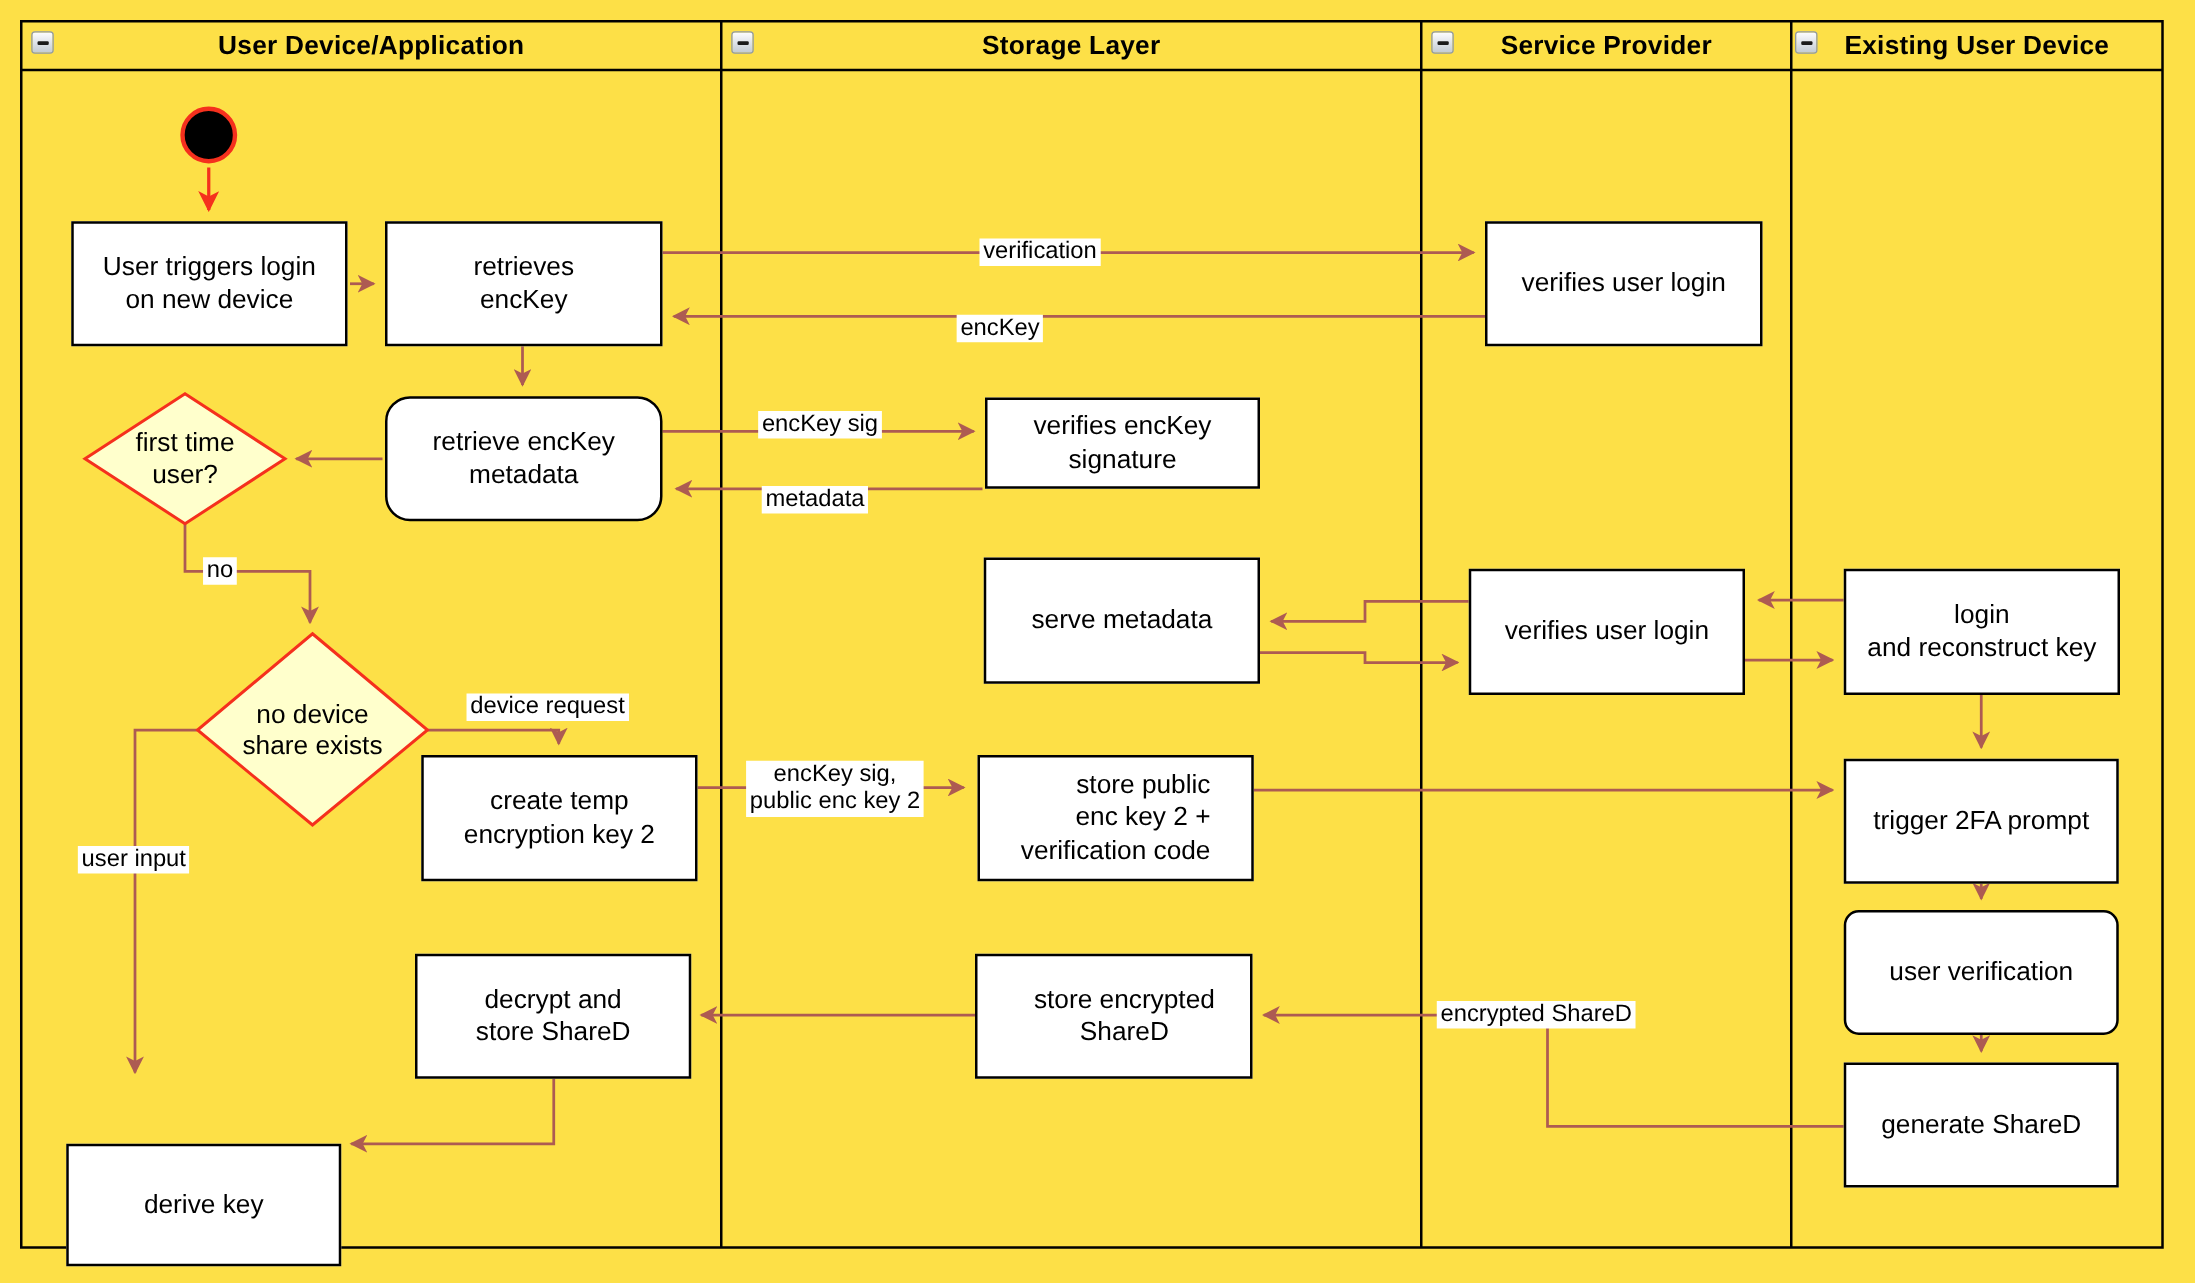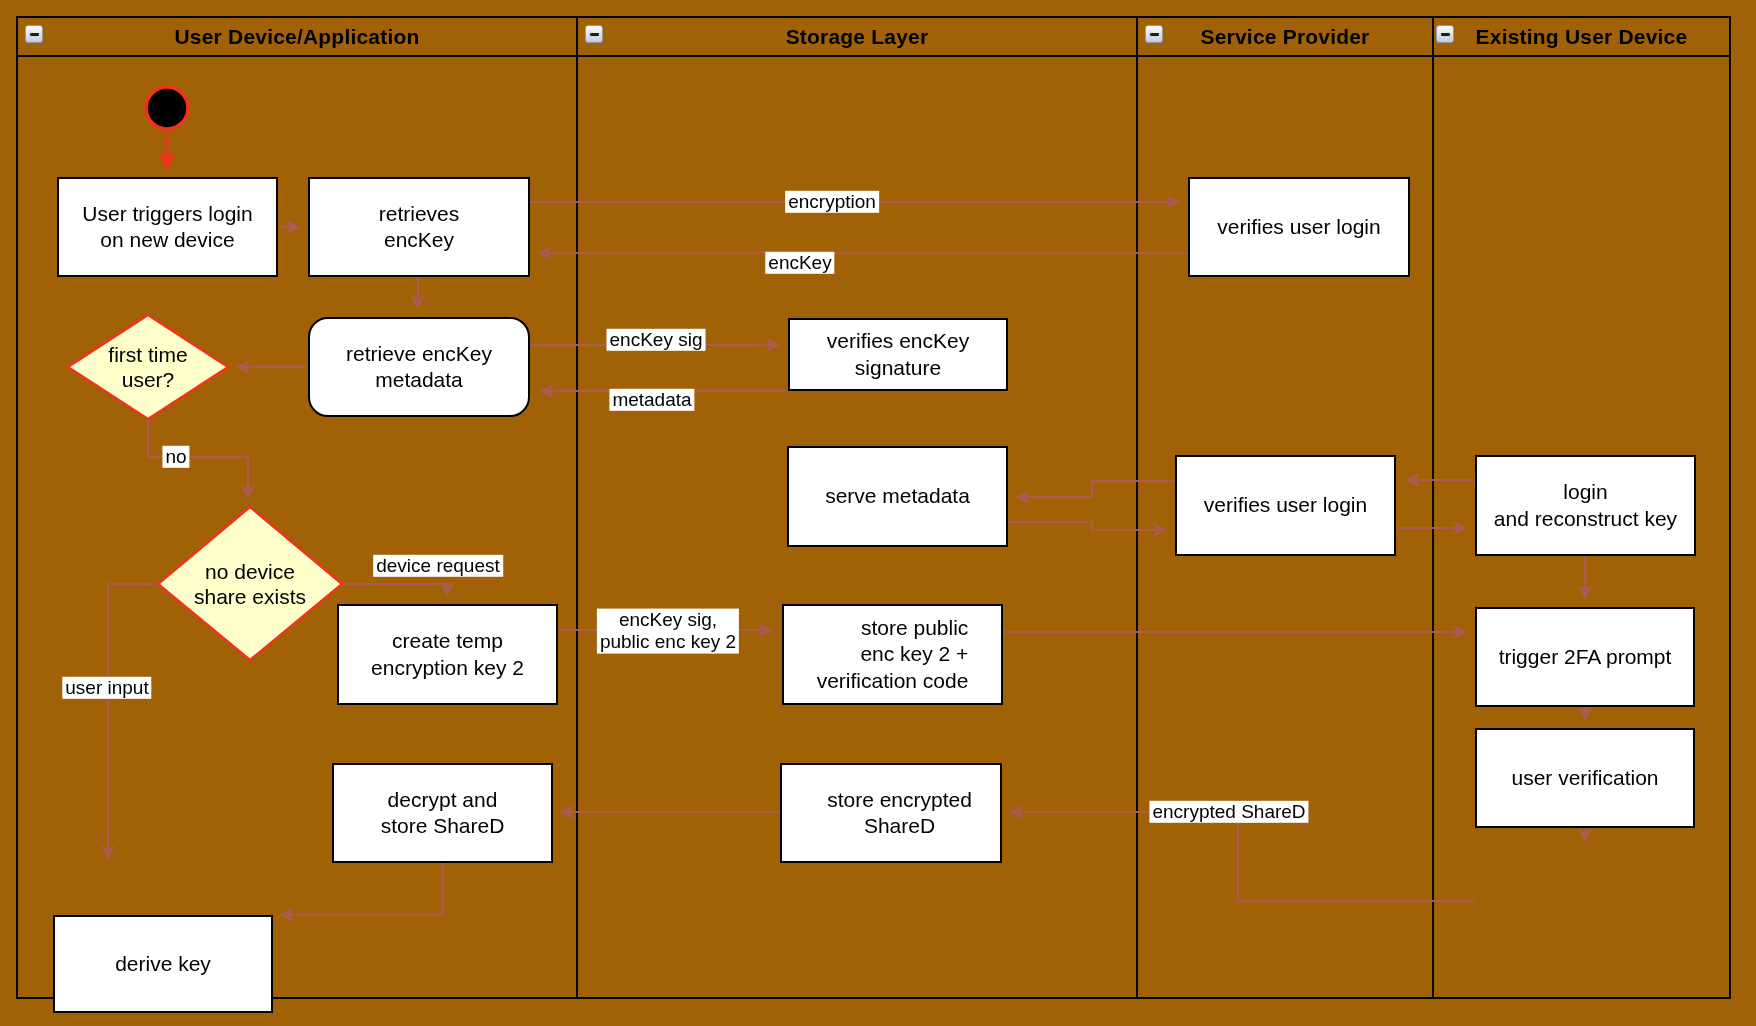--- a/index.html
+++ b/index.html
@@ -1,17 +1,17 @@
 <!DOCTYPE html>
 <html><head>
 <meta charset="utf-8">
 <style>
   html,body{margin:0;padding:0;background:#ffffff;}
   .canvas{
-    position:relative;width:1756px;height:1026px;background:#a16207;
+    position:relative;width:1756px;height:1026px;background:#fde047;
     font-family:"Liberation Sans", sans-serif;color:#000;overflow:hidden;
   }
   svg.layer{position:absolute;left:0;top:0;width:1756px;height:1026px;}
   
   .lane-header{
     position:absolute;top:17px;height:39px;display:flex;align-items:center;justify-content:center;
     font-weight:bold;font-size:21px;letter-spacing:0.2px;
   }
   .collapse-btn{
     position:absolute;width:18px;height:18px;border:1px solid #8e99a8;border-radius:3px;
@@ -130,33 +130,34 @@
   <div class="node" style="left:787px;top:446px;width:221px;height:101px;">serve metadata</div>
   <div class="node" style="left:1175px;top:455px;width:221px;height:101px;">verifies user login</div>
   <div class="node" style="left:1475px;top:455px;width:221px;height:101px;">login
 and reconstruct key</div>
   <div class="node" style="left:337px;top:604px;width:221px;height:101px;">create temp
 encryption key 2</div>
   <div class="node" style="left:782px;top:604px;width:221px;height:101px;text-align:right;">store public
 enc key 2 +
 verification code</div>
   <div class="node" style="left:1475px;top:607px;width:220px;height:100px;">trigger 2FA prompt</div>
-  <div class="node" style="left:1475px;top:728px;width:220px;height:100px;">user verification</div>
+  <div class="node" style="left:1475px;top:728px;width:220px;height:100px;border-radius:12px;">user verification</div>
   <div class="node" style="left:332px;top:763px;width:221px;height:100px;">decrypt and
 store ShareD</div>
   <div class="node" style="left:780px;top:763px;width:222px;height:100px;padding-left:21px;">store encrypted
 ShareD</div>
+  <div class="node" style="left:1475px;top:850px;width:220px;height:100px;">generate ShareD</div>
   <div class="node" style="left:53px;top:915px;width:220px;height:98px;">derive key</div>
 
   <div class="decision-text" style="left:88px;top:330px;width:120px;height:74px;">first time
 user?</div>
   <div class="decision-text" style="left:175px;top:545px;width:150px;height:78px;">no device
 share exists</div>
 
-  <div class="edge-label" style="left:832px;top:202px;">encryption</div>
+  <div class="edge-label" style="left:832px;top:202px;">verification</div>
   <div class="edge-label" style="left:800px;top:263px;">encKey</div>
   <div class="edge-label" style="left:656px;top:340px;">encKey sig</div>
   <div class="edge-label" style="left:652px;top:400px;">metadata</div>
   <div class="edge-label" style="left:176px;top:457px;">no</div>
   <div class="edge-label" style="left:438px;top:566px;">device request</div>
   <div class="edge-label" style="left:107px;top:688px;">user input</div>
   <div class="edge-label" style="left:668px;top:631px;">encKey sig,
 public enc key 2</div>
   <div class="edge-label" style="left:1229px;top:812px;">encrypted ShareD</div>
 

